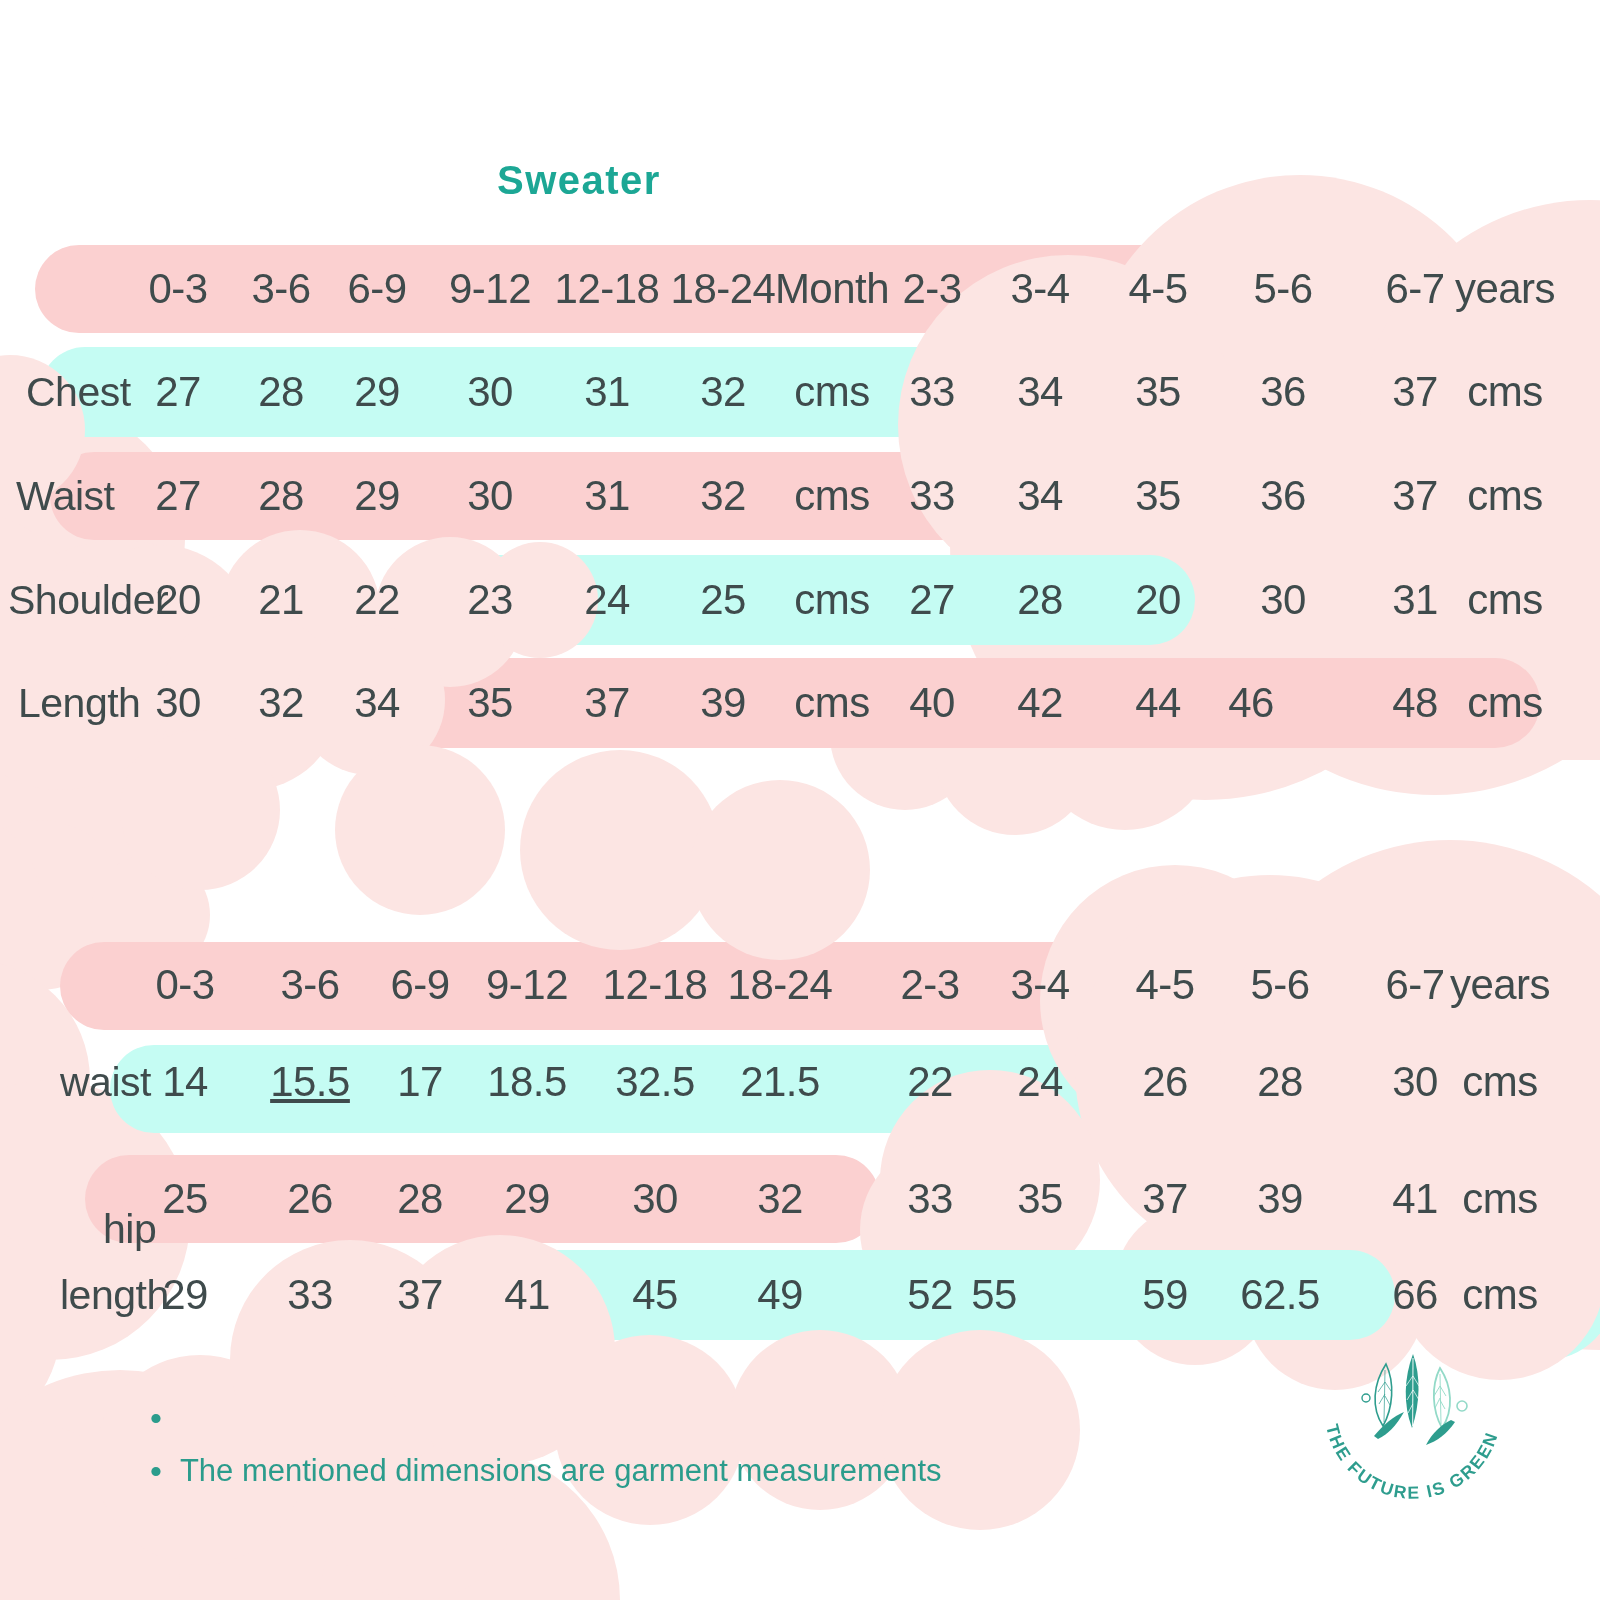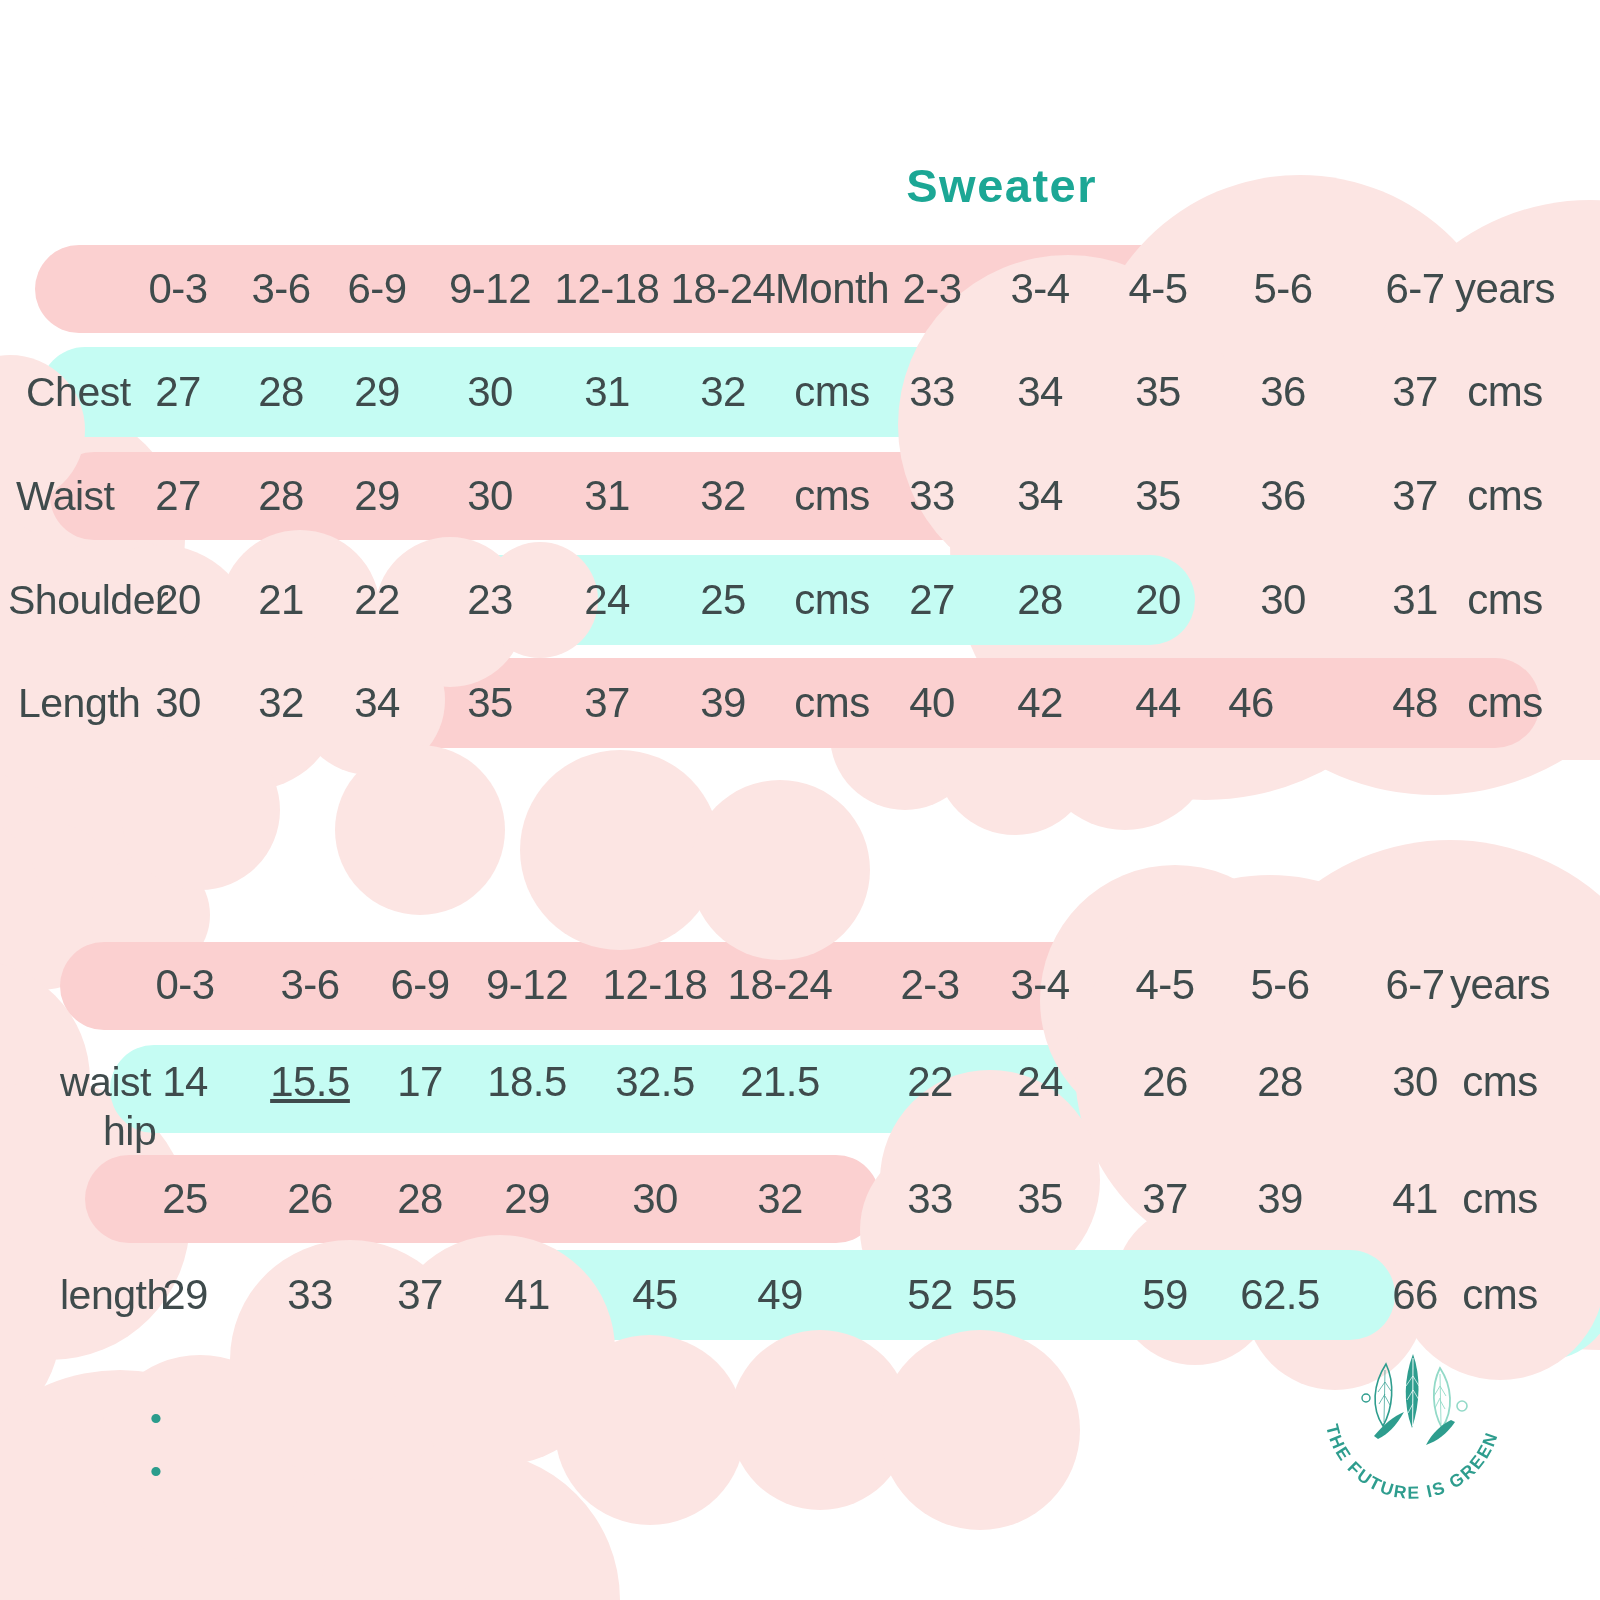--- a/index.html
+++ b/index.html
@@ -1,20 +1,20 @@
 <!DOCTYPE html>
 <html><head>
 <meta charset="utf-8">
 <style>
   html,body{margin:0;padding:0;background:#fff;}
   #canvas{position:relative;width:1600px;height:1600px;background:#ffffff;overflow:hidden;
           font-family:"Liberation Sans", sans-serif;}
   .cloud{position:absolute;border-radius:50%;}
   .bar{position:absolute;}
-  .section-title{position:absolute;width:600px;text-align:right;font-size:47px;font-weight:800;
+  .section-title{position:absolute;width:600px;text-align:left;font-size:40px;font-weight:800;
                  letter-spacing:1.5px;color:var(--title);z-index:6;}
   .cellrow{position:absolute;left:0;top:0;width:1600px;height:50px;z-index:6;}
   .cell{position:absolute;width:124px;text-align:center;font-size:42px;color:var(--text);
         top:0;line-height:50px;letter-spacing:-0.5px;}
   .rowlabel{position:absolute;font-size:41px;color:var(--text);line-height:50px;z-index:6;
             letter-spacing:-0.5px;}
   .notes{position:absolute;left:150px;top:1398px;z-index:6;color:var(--notes);font-size:31px;}
   .note-line{display:flex;align-items:center;margin-bottom:13px;}
   .note-bullet{font-size:34px;margin-right:18px;line-height:40px;}
   #logo{position:absolute;left:1300px;top:1346px;z-index:6;}
@@ -167,29 +167,30 @@
       <span class="cell" style="left: 1218px;">62.5</span>
       <span class="cell" style="left: 1353px;">66</span>
       <span class="cell" style="left: 1438px;">cms</span>
     </div>
 
   <div class="rowlabel" style="left:26px;top:367px;">Chest</div>
   <div class="rowlabel" style="left:16px;top:471px;">Waist</div>
   <div class="rowlabel" style="left:8px;top:575px;">Shoulder</div>
   <div class="rowlabel" style="left:18px;top:678px;">Length</div>
   <div class="rowlabel" style="left:60px;top:1057px;">waist</div>
-  <div class="rowlabel" style="left:103px;top:1106px;">hip</div>
+  <div class="rowlabel" style="left:103px;top:1204px;">hip</div>
   <div class="rowlabel" style="left:60px;top:1270px;">length</div>
 
   <div class="notes">
     <div class="note-line">
       <span class="note-bullet">•</span>
     </div>
     <div class="note-line">
       <span class="note-bullet">•</span>
+      <span>The mentioned dimensions are garment measurements</span>
     </div>
   </div>
 
   <svg id="logo" width="230" height="180" viewBox="0 0 230 180">
     <g>
 
       <path d="M113,8 C104,32 103,58 112,82 C120,58 121,30 113,8 Z" fill="var(--logoteal)"></path>
       <path d="M113,12 L112.6,80" stroke="#ffffff" stroke-width="1.2" fill="none" opacity="0.8"></path>
       <path d="M112.8,30 L106,40 M113,44 L107,54 M112.8,58 L108,67 M113,30 L119,40 M113.2,44 L119,54" stroke="#ffffff" stroke-width="1" fill="none" opacity="0.7"></path>
 

